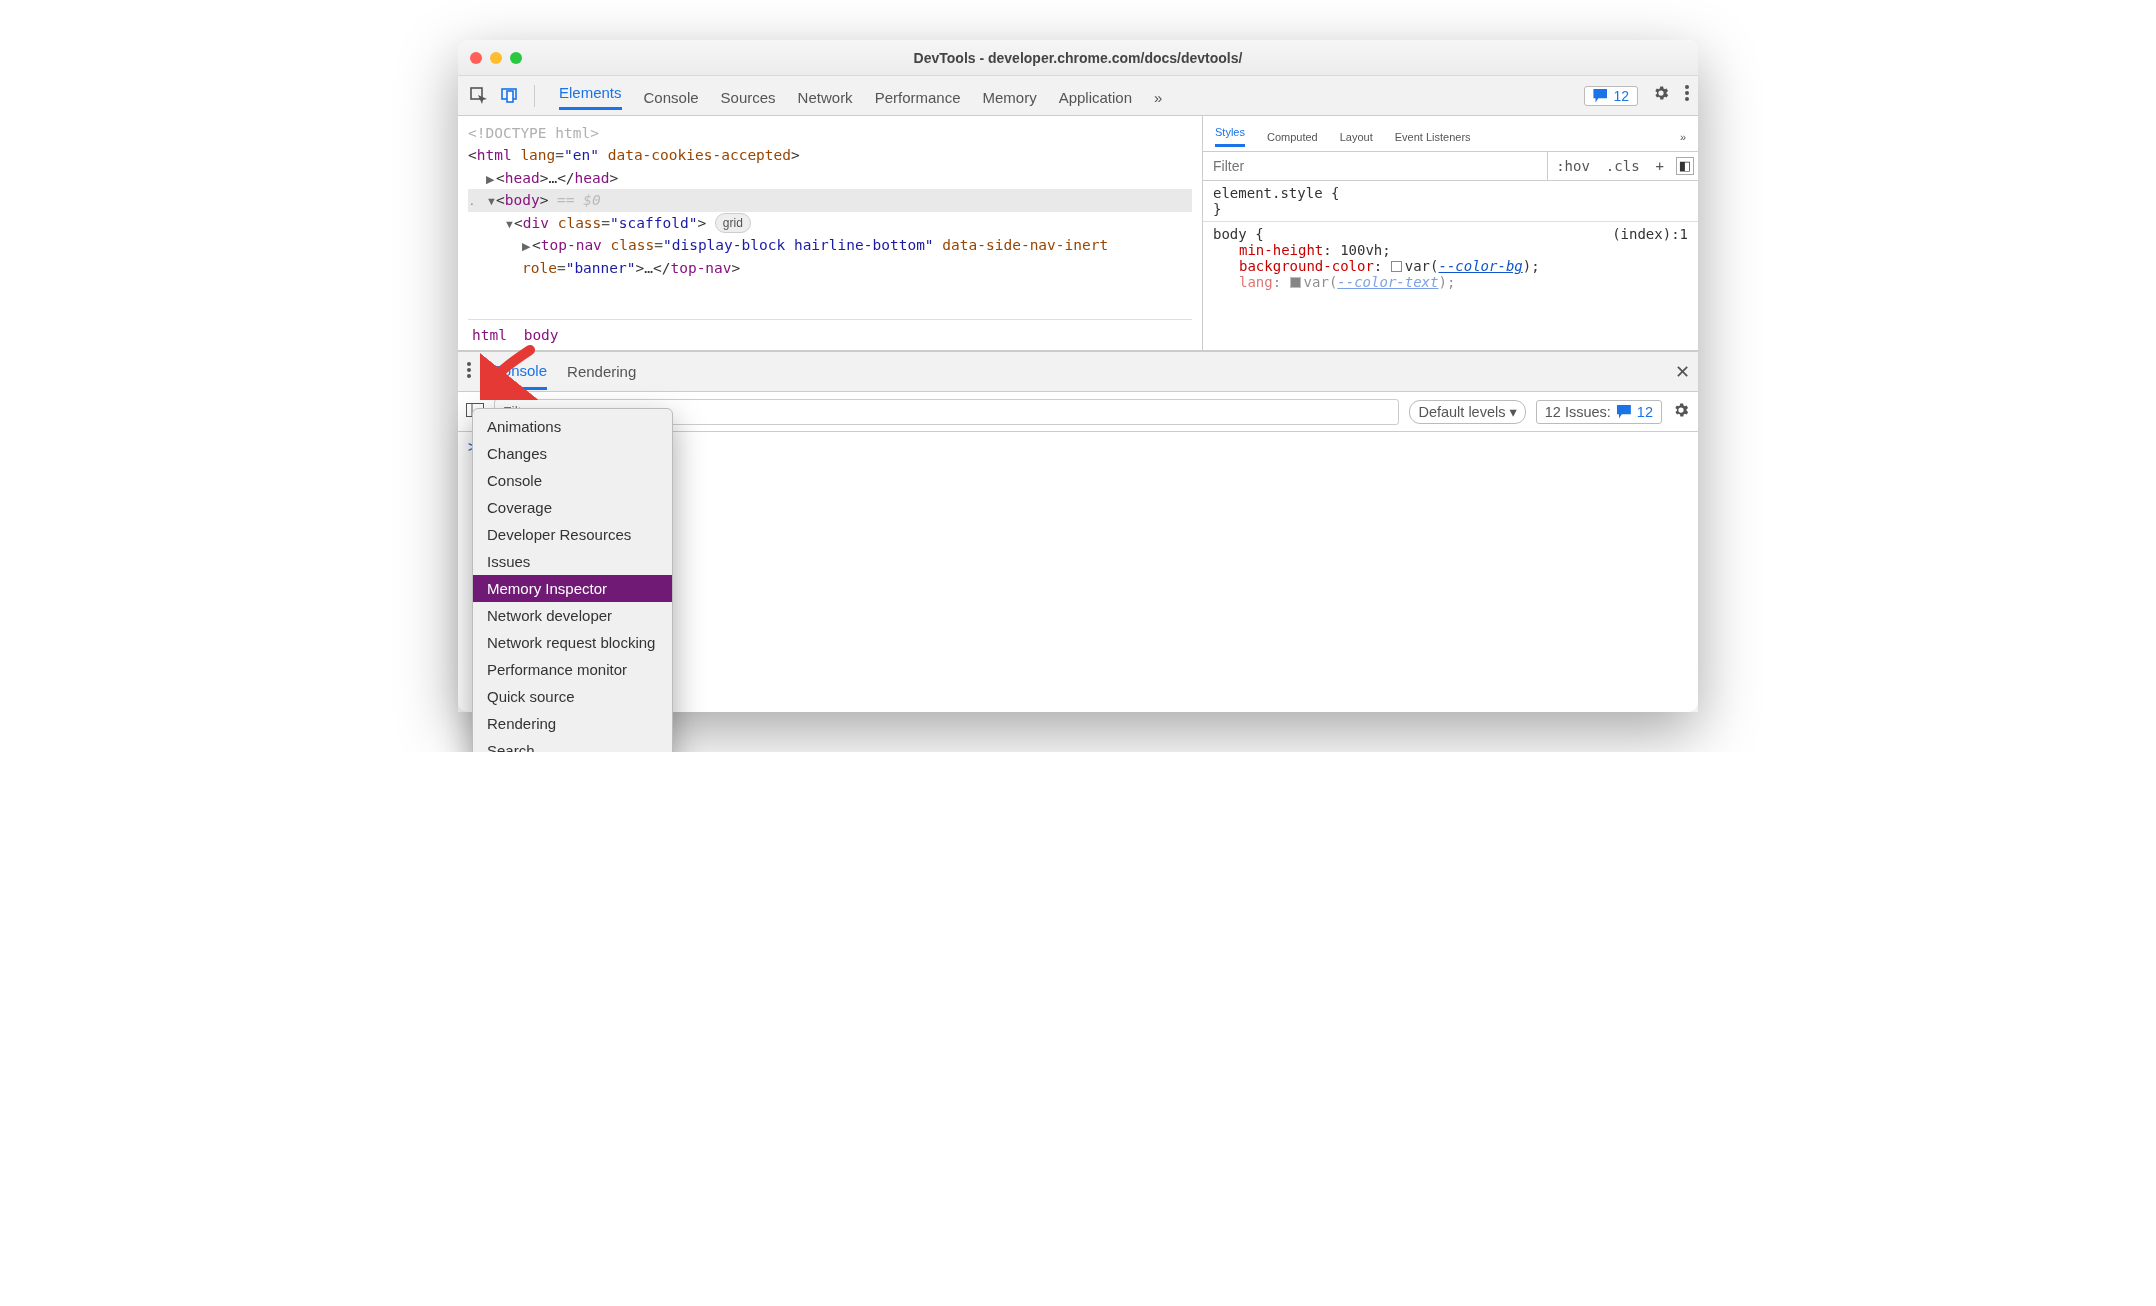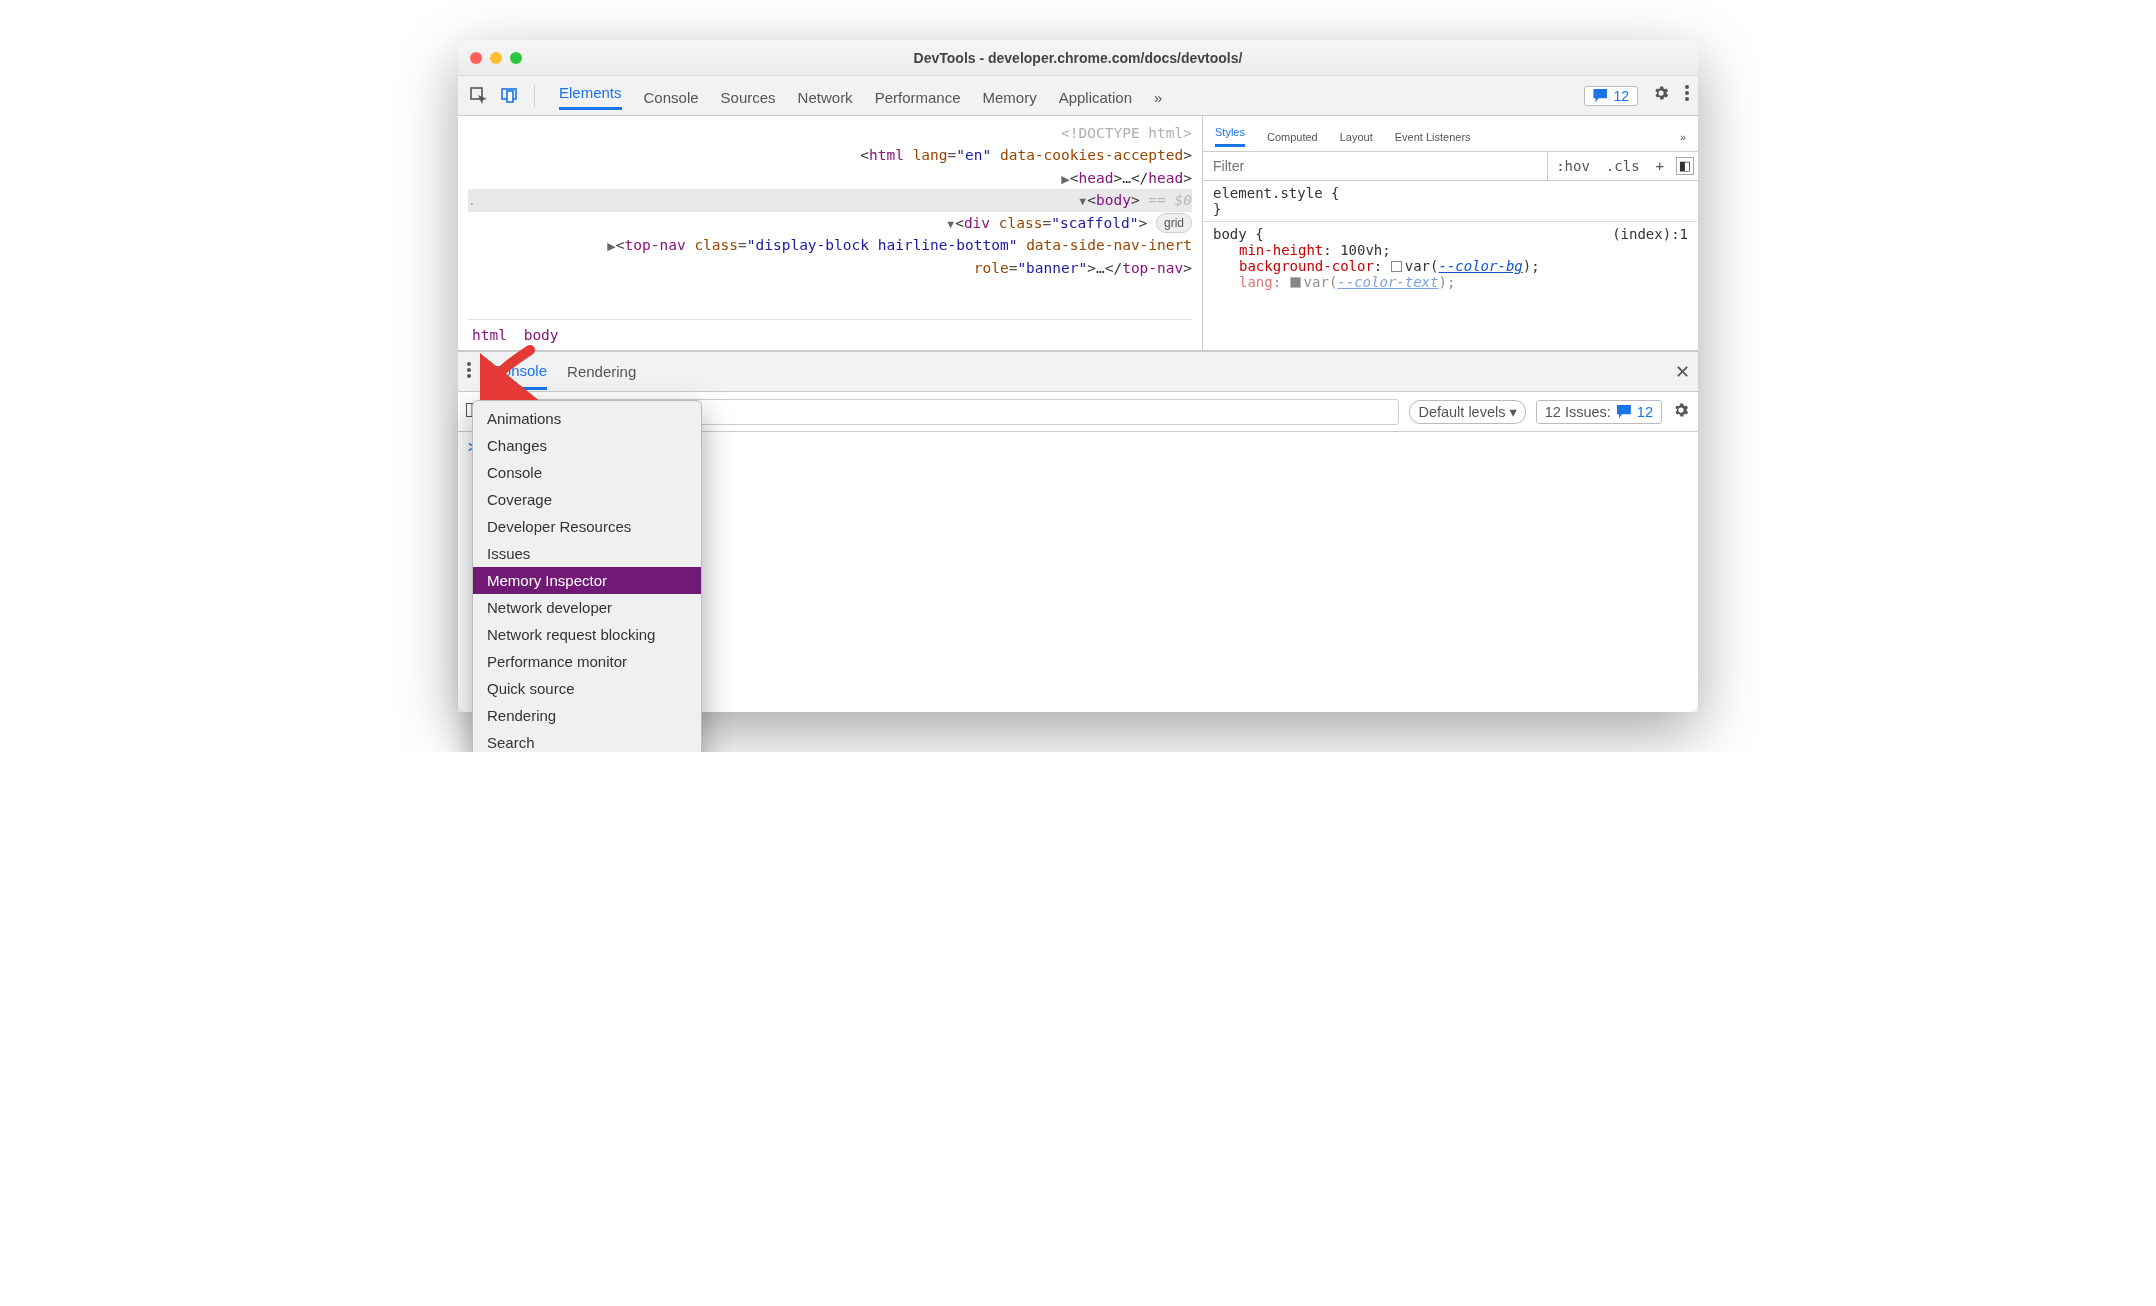--- a/index.html
+++ b/index.html
@@ -67,21 +67,21 @@
   }
   .dom {
     flex: 1 1 60%;
     padding: 6px 10px 0 10px;
     font-family: Menlo, monospace;
     font-size: 14.5px;
     line-height: 1.55;
     position:relative;
     display:flex; flex-direction:column;
   }
-  .dom-scroll { flex:1; overflow:hidden;text-align:right; }
+  .dom-scroll { flex:1; overflow:hidden; }
   .dom .fade { color:#b0b0b0; }
   .dom .tag { color:#881280; }
   .dom .attr { color:#994500; }
   .dom .val { color:#1a1aa6; }
   .dom .eq  { color:#555; }
   .dom-line { white-space: pre-wrap; padding-left: 0; }
   .dom-line.i1 { padding-left: 0px; }
   .dom-line.i2 { padding-left: 18px; }
   .dom-line.i3 { padding-left: 36px; }
   .dom-line.i4 { padding-left: 54px; }
@@ -139,22 +139,22 @@
   .issuesbox { border:1px solid #bbb; border-radius:3px; padding:3px 8px; background:#fff; display:flex; align-items:center; gap:6px; }
   .issuesbox .chat { width:14px; height:14px; background:#1a73e8; display:inline-block;
     clip-path: polygon(0 0,100% 0,100% 70%,35% 70%,15% 100%,15% 70%,0 70%); }
   .console-body { background:#fff; height:280px; padding:6px 10px; border-radius:0 0 10px 10px; }
   .prompt { color:#1a73e8; font-family:Menlo,monospace; }
 
   
   .menu {
     position:absolute;
     left: 14px;
-    top: 360px;
-    width: 230px;
+    top: 368px;
+    width: 201px;
     background:#f0f0f0;
     border:1px solid #bbb;
     border-radius:6px;
     box-shadow: 0 12px 32px rgba(0,0,0,0.35);
     padding: 4px 0 8px 0;
     z-index: 50;
     font-size:15px;
   }
   .menu-item { padding: 5px 14px; cursor:pointer; }
   .menu-item.highlight { background:#701a75; color:#fff; }

